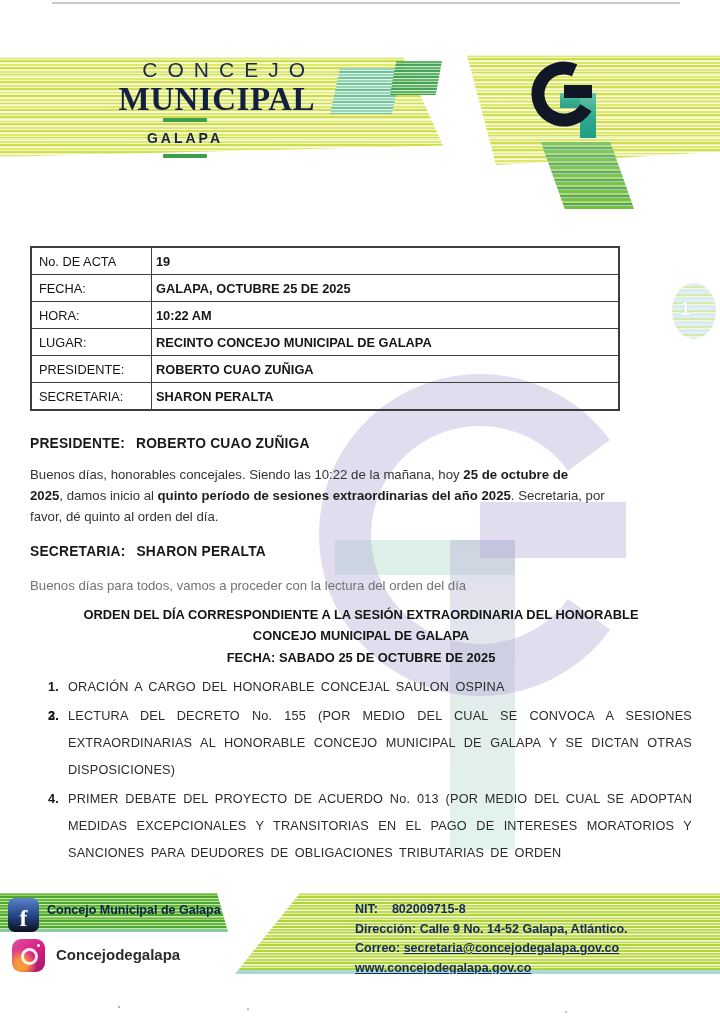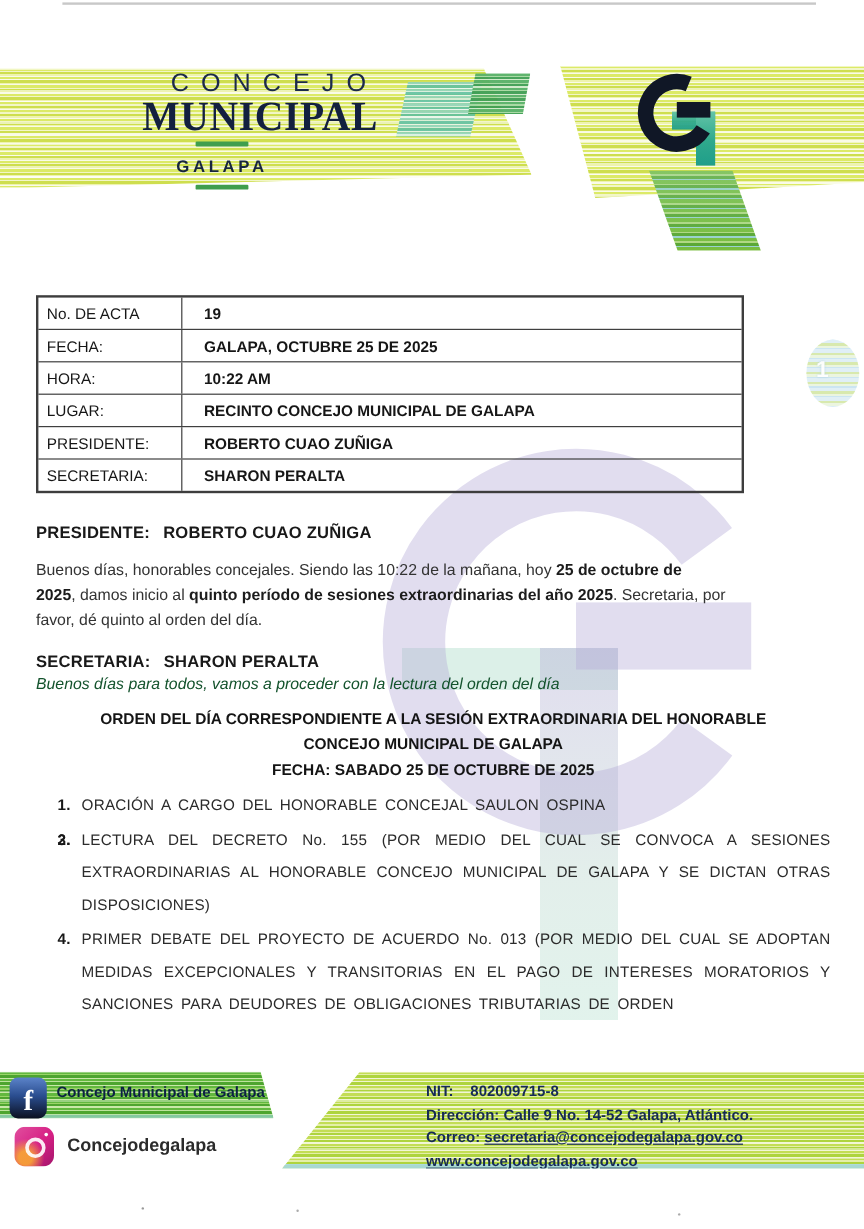--- a/index.html
+++ b/index.html
@@ -58,31 +58,31 @@
     background-image:repeating-linear-gradient(180deg,#d9ecf4 0 3px,#cfe49b 3px 5px,#e7f3d9 5px 7px,#bfdff0 7px 8px);}
   .stamp span{position:absolute;left:8px;top:15px;font-size:19px;font-weight:bold;color:#ffffff;
     text-shadow:0 0 2px #9fc6d8;opacity:.95;}
 
   
   .meta-table{position:absolute;left:30px;top:246px;width:586px;z-index:5;
     border:2px solid #3d3d3d;background:transparent;}
   .trow{display:flex;height:26px;align-items:center;border-top:1.5px solid #3f3f3f;}
   .trow:first-child{border-top:none;}
   .tlabel{width:112px;flex:0 0 112px;padding-left:7px;font-size:12.8px;font-weight:normal;color:#161616;}
-  .tval{flex:1;border-left:1.5px solid #3f3f3f;padding-left:18px;font-size:12.8px;font-weight:bold;color:#161616;
+  .tval{flex:1;border-left:1.5px solid #3f3f3f;padding-left:4px;font-size:12.8px;font-weight:bold;color:#161616;
     align-self:stretch;display:flex;align-items:center;}
 
   
   .main{position:absolute;left:30px;top:436px;width:662px;z-index:5;color:#2e2e2e;}
   .role-head{font-size:13.8px;font-weight:bold;color:#191919;letter-spacing:.2px;}
   .role-head .nm{margin-left:11px;}
   .para{margin-top:13px;font-size:13.2px;line-height:21px;color:#333;}
   .para .b{font-weight:bold;color:#1c1c1c;}
   .sec-head{margin-top:17px;}
-  .sec-para{font-size:13.2px;line-height:21px;color:#14532d;font-style:italic;}
+  .sec-para{margin-top:16px;font-size:13.2px;line-height:21px;color:#737373;}
   .order-head{margin-top:8px;text-align:center;font-weight:bold;font-size:12.9px;line-height:21.3px;color:#141414;}
   .agenda{margin-top:6px;}
   .item{position:relative;padding-left:38px;text-align:justify;font-size:12.7px;line-height:27px;
     color:#2b2b2b;word-spacing:2.5px;letter-spacing:.2px;margin-bottom:2px;}
   .item .num{position:absolute;left:18px;top:0;font-weight:bold;color:#171717;}
 
   
   .f-left-banner{position:absolute;left:0;top:893px;width:228px;height:39px;z-index:1;
     clip-path:polygon(0 0,95.2% 0,100% 100%,0 100%);
     box-shadow:inset 0 -3px 0 rgba(143,205,185,.8);

